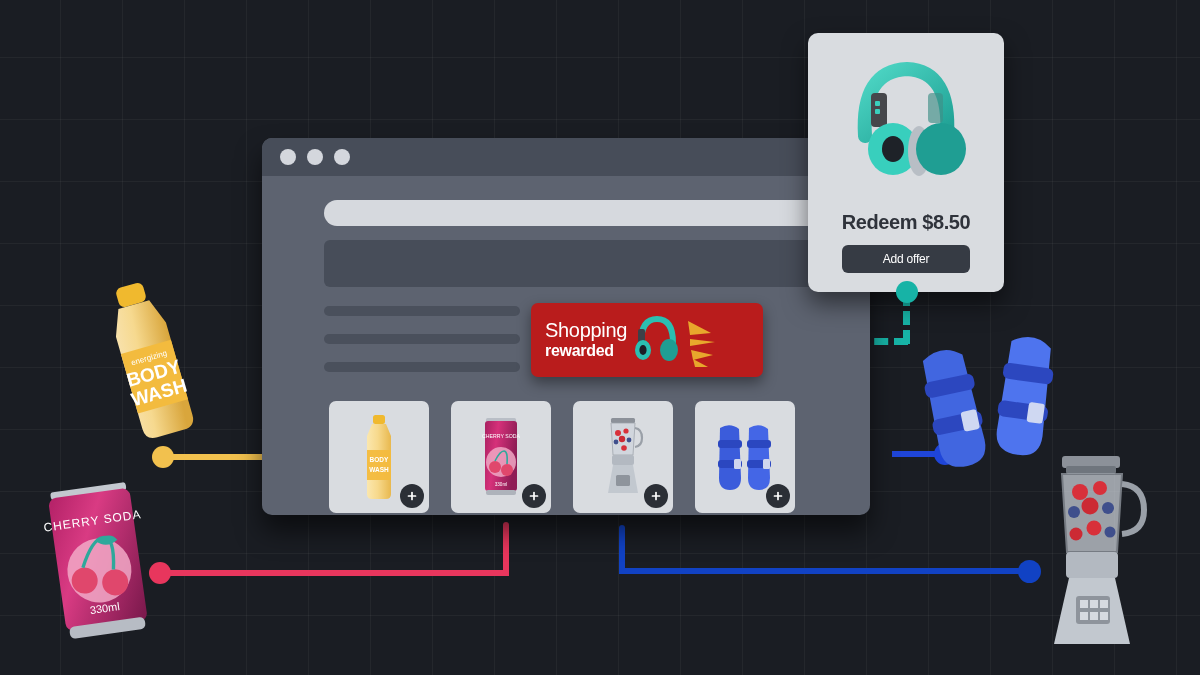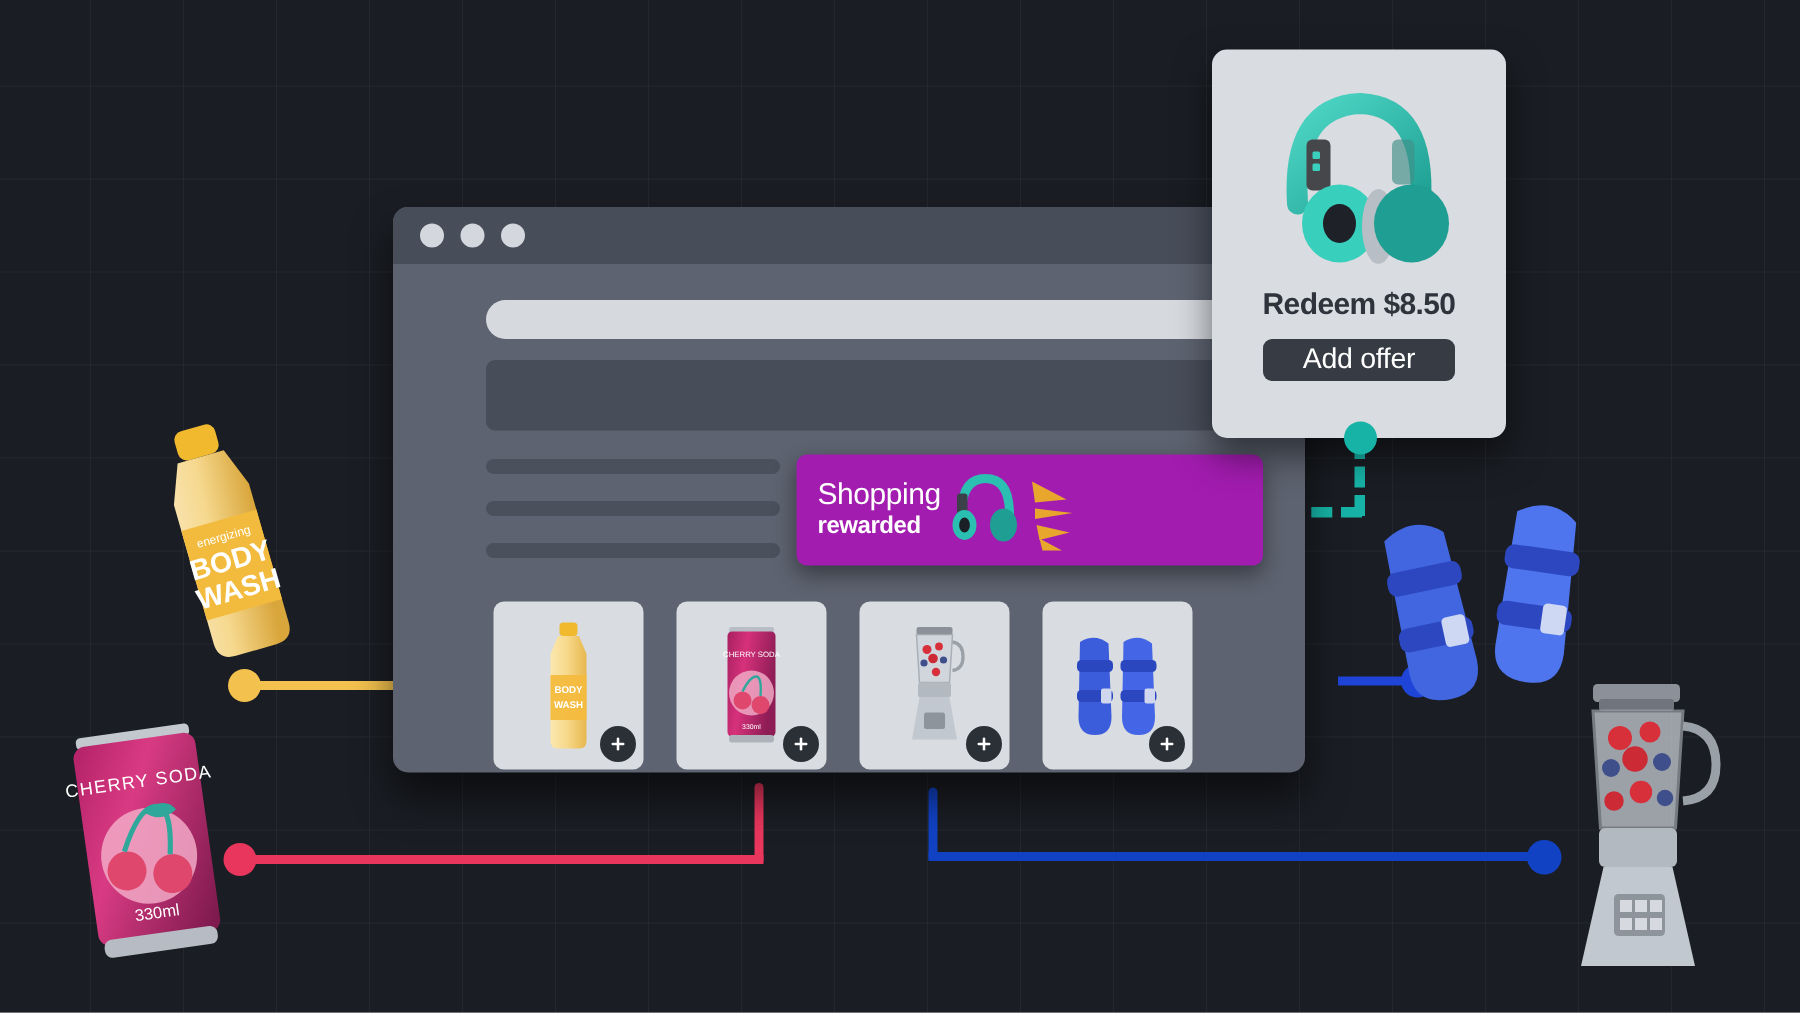--- a/index.html
+++ b/index.html
@@ -91,22 +91,22 @@
 
   #hero-block {
     height: 47px; background: #474d59; border-radius: 6px; margin-top: 14px;
   }
   .line-bar { height: 10px; background: #4a505c; border-radius: 5px; width: 196px; }
   #lines { margin-top: 19px; display: flex; flex-direction: column; gap: 18px; }
 
   
   #promo {
     position: absolute; left: 531px; top: 303px;
-    width: 311px; height: 74px;
-    background: #a21caf; border-radius: 7px;
+    width: 232px; height: 74px;
+    background: #b91c1c; border-radius: 7px;
     display: flex; align-items: center; padding-left: 14px;
     box-shadow: 0 6px 14px rgba(0,0,0,0.4);
   }
   #promo-text { color: #ffffff; line-height: 1.16; }
   #promo-line1 { font-size: 20px; font-weight: 400; letter-spacing: -0.3px; }
   #promo-line2 { font-size: 16px; font-weight: 800; letter-spacing: -0.3px; }
   #promo-art { position: relative; width: 96px; height: 62px; margin-left: 6px; }
 
   
   #product-row {
@@ -132,26 +132,26 @@
   #offer-card {
     position: absolute; left: 808px; top: 33px;
     width: 196px; height: 259px;
     background: #d9dce0; border-radius: 10px;
     box-shadow: 0 12px 24px rgba(0,0,0,0.5);
     display: flex; flex-direction: column; align-items: center;
   }
   #offer-img { width: 150px; height: 150px; margin-top: 8px; }
   #offer-price {
     font-size: 20px; font-weight: 800; color: #2f333b;
-    letter-spacing: -0.4px; margin-top: 1px;
+    letter-spacing: -0.4px; margin-top: 20px;
   }
   #add-offer-btn {
     margin-top: 11px; width: 128px; height: 28px;
     background: #363b44; color: #fff; border: none; border-radius: 6px;
-    font-size: 19px; font-family: "Liberation Sans", sans-serif;
+    font-size: 12px; font-family: "Liberation Sans", sans-serif;
     cursor: pointer; letter-spacing: -0.2px;
   }
 
   
   .float-art { position: absolute; }
   #art-bodywash  { left: 96px;  top: 276px; width: 110px; height: 170px; }
   #art-soda      { left: 40px;  top: 480px; width: 124px; height: 160px; }
   #art-sandals   { left: 920px; top: 330px; width: 160px; height: 142px; }
   #art-blender   { left: 1032px; top: 448px; width: 126px; height: 205px; }
 </style>

